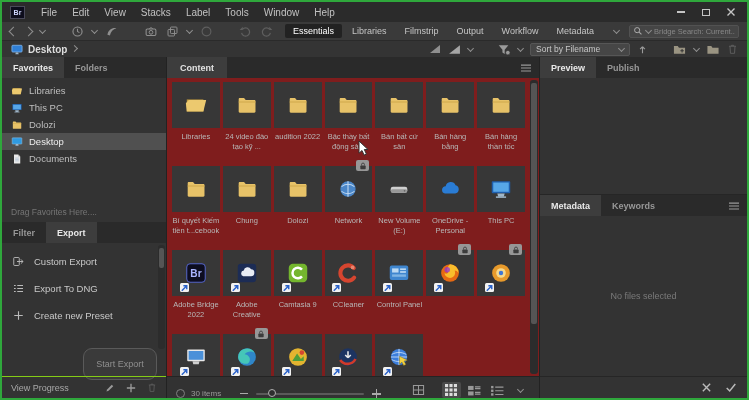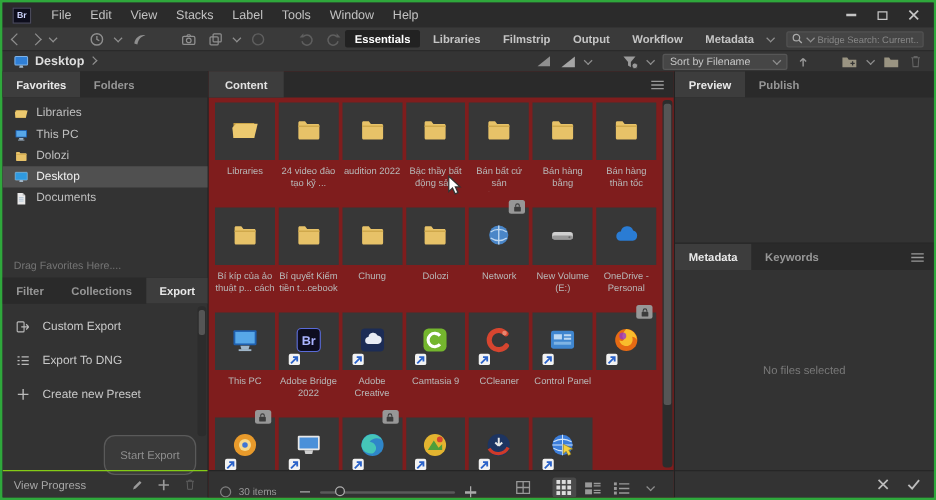--- a/index.html
+++ b/index.html
@@ -19,21 +19,21 @@
 .toolbar{height:18px;background:#3a3a3a;display:flex;align-items:center;flex:0 0 18px;padding:0 8px}
 .nav-icons{display:flex;align-items:center;gap:8px}
 .icon{display:inline-flex;align-items:center;justify-content:center}
 .icon svg{display:block}
 .chev{width:5px;height:5px;border-right:1.4px solid #8f8f8f;border-bottom:1.4px solid #8f8f8f;transform:rotate(45deg);margin-top:-2px}
 .arr{width:7px;height:7px;border-left:1.8px solid #8f8f8f;border-bottom:1.8px solid #8f8f8f}
 .arr-l{transform:rotate(45deg)}
 .arr-r{transform:rotate(-135deg)}
 .tb-sep{width:10px}
 .ws-tabs{display:flex;gap:2px;margin:0 auto}
-.ws-tab{font-size:9px;font-weight:bold;color:#c5c5c5;padding:2px 8px;border-radius:2px;display:flex;align-items:center;gap:4px}
+.ws-tab{font-size:9px;font-weight:normal;color:#c5c5c5;padding:2px 8px;border-radius:2px;display:flex;align-items:center;gap:4px}
 .ws-tab.active{background:#222;color:#fff}
 .search-box{width:110px;height:13px;background:#454545;border:1px solid #525252;border-radius:2px;display:flex;align-items:center;padding:0 3px;gap:3px}
 .search-input{flex:1;background:transparent;border:0;outline:0;font-size:7.5px;color:#ccc;min-width:0;font-family:inherit}
 .search-input::placeholder{color:#878787}
 
 .pathbar{height:17px;background:#343434;display:flex;align-items:center;padding:0 9px;flex:0 0 17px;border-top:1px solid #2a2a2a}
 .crumb{display:flex;align-items:center;gap:5px;font-size:10px;font-weight:bold;color:#ddd}
 .path-right{margin-left:auto;display:flex;align-items:center;gap:7px}
 .sort-select{width:100px;height:13px;background:#464646;border:1px solid #565656;border-radius:2px;font-size:8.5px;color:#c8c8c8;display:flex;align-items:center;padding:0 5px;justify-content:space-between}
 
@@ -336,21 +336,20 @@
                 <path d="M15.5 3v4.5H20z" fill="#b5b5b5"></path>
                 <path d="M9 11h8M9 14h8M9 17h8" stroke="#9db6cf" stroke-width="1.2"></path>
               </svg>
             </span>
             <span class="lbl">Documents</span>
           </div>
         </div>
       <div class="drag-hint">Drag Favorites Here....</div>
       <div class="ptabs" id="tool-tabs">
           <span class="ptab">Filter</span>
-          <span class="ptab">Collections</span>
           <span class="ptab active">Export</span>
         </div>
       <div class="export-body">
         <div id="export-list">
             <div class="exp-item">
               <span class="icon">
                 <svg viewBox="0 0 26 26">
                   <rect x="3.5" y="5" width="11" height="16" rx="1.5" stroke="#bbb" fill="none" stroke-width="1.8"></rect>
                   <path d="M10 13h12m0 0l-4.2-4.2M22 13l-4.2 4.2" stroke="#bbb" stroke-width="1.9" fill="none"></path>
                 </svg>
@@ -478,29 +477,20 @@
               </div>
               <div class="tlabel">Bán hàng thần tốc v...gpage</div>
             </div>
             <div class="tile">
               <div class="thumb">
                 <span class="main-icon"><svg viewBox="0 0 26 26">
                     <path d="M4 6.8c0-.7.5-1.3 1.2-1.3h4.6l1.8 2.2H21c.7 0 1.2.6 1.2 1.3V20c0 .7-.5 1.3-1.2 1.3H5.2C4.5 21.3 4 20.7 4 20z" fill="#e7c268"></path>
                     <path d="M4 9.2h18.2v1.1H4z" fill="#d0a94c"></path>
                   </svg></span>
               </div>
-              <div class="tlabel">Bí kíp của ảo thuật p... cách</div>
-            </div>
-            <div class="tile">
-              <div class="thumb">
-                <span class="main-icon"><svg viewBox="0 0 26 26">
-                    <path d="M4 6.8c0-.7.5-1.3 1.2-1.3h4.6l1.8 2.2H21c.7 0 1.2.6 1.2 1.3V20c0 .7-.5 1.3-1.2 1.3H5.2C4.5 21.3 4 20.7 4 20z" fill="#e7c268"></path>
-                    <path d="M4 9.2h18.2v1.1H4z" fill="#d0a94c"></path>
-                  </svg></span>
-              </div>
               <div class="tlabel">Bí quyết Kiếm tiền t...cebook</div>
             </div>
             <div class="tile">
               <div class="thumb">
                 <span class="main-icon"><svg viewBox="0 0 26 26">
                     <path d="M4 6.8c0-.7.5-1.3 1.2-1.3h4.6l1.8 2.2H21c.7 0 1.2.6 1.2 1.3V20c0 .7-.5 1.3-1.2 1.3H5.2C4.5 21.3 4 20.7 4 20z" fill="#e7c268"></path>
                     <path d="M4 9.2h18.2v1.1H4z" fill="#d0a94c"></path>
                   </svg></span>
               </div>
               <div class="tlabel">Chung</div>

